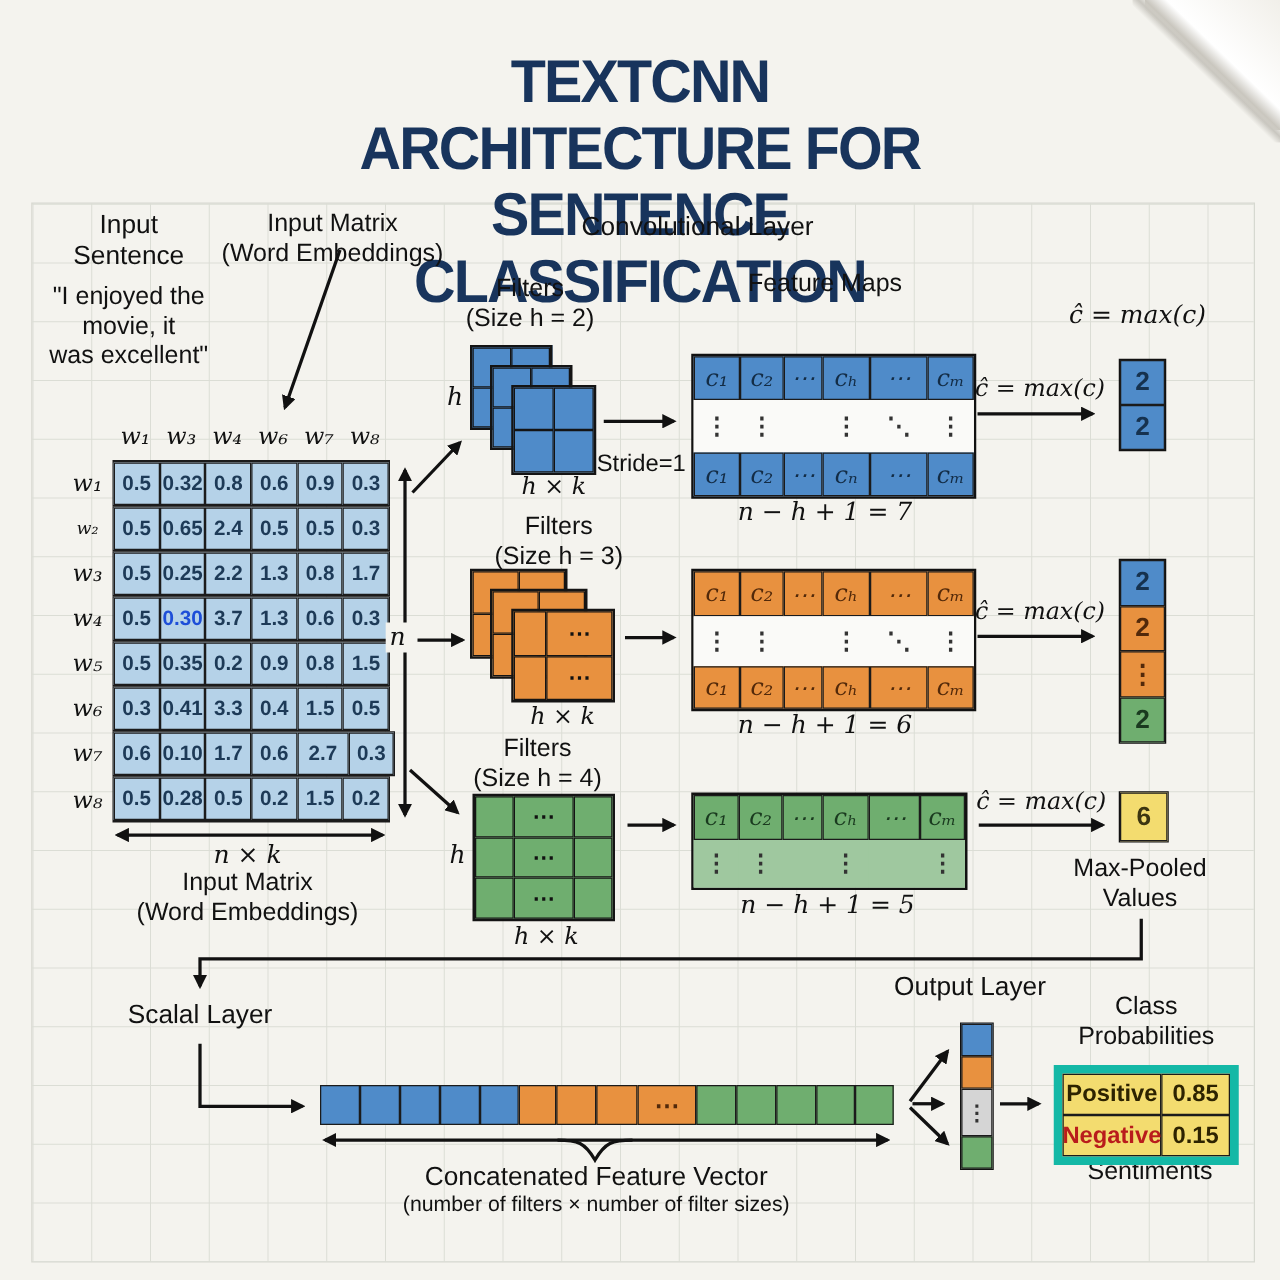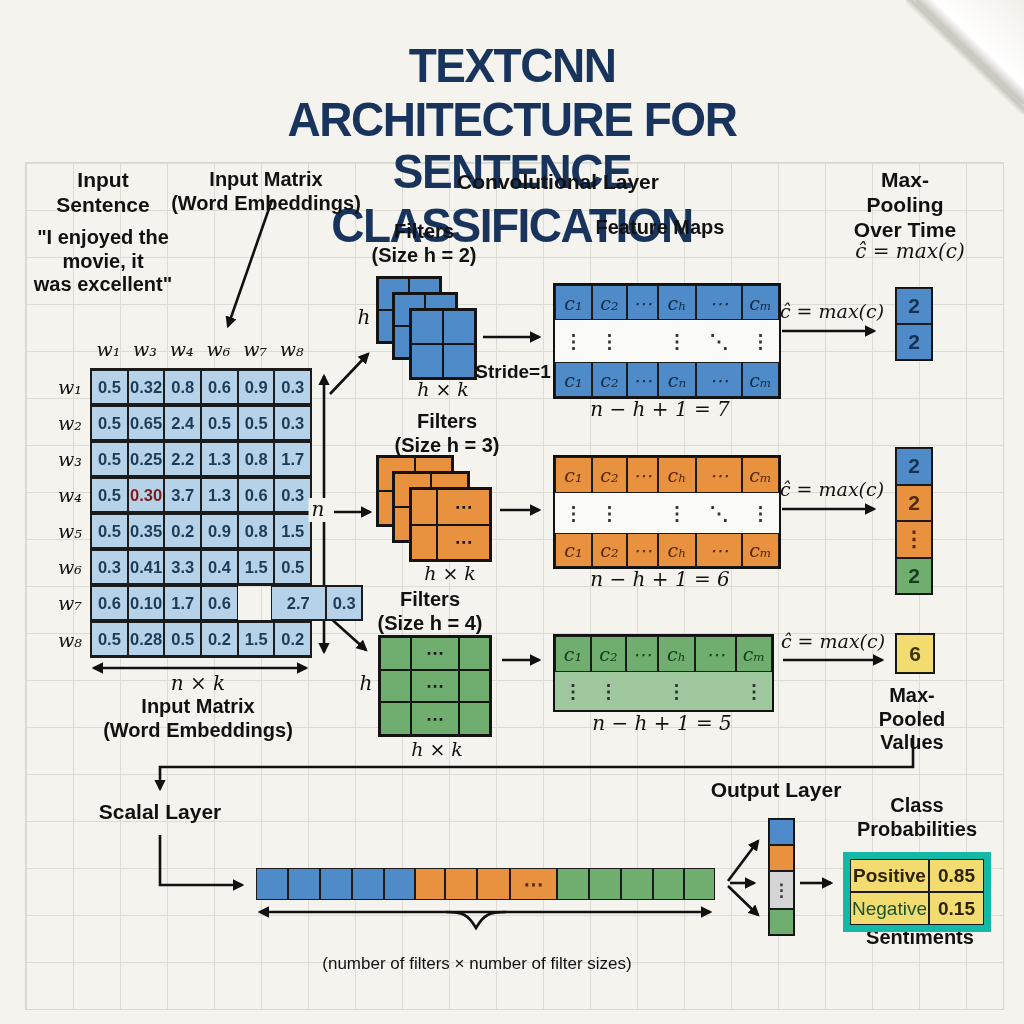--- a/index.html
+++ b/index.html
@@ -9,21 +9,21 @@
            background-image:linear-gradient(to right,#dbddd5 1px,transparent 1px),
                             linear-gradient(to bottom,#dbddd5 1px,transparent 1px);
            background-size:47px 47px;border:1px solid #d6d8d0;}
   .page-curl{position:absolute;top:0;right:0;width:108px;height:104px;
            background:linear-gradient(to top right,rgba(0,0,0,0) 46%,#c9c6be 50%,#ffffff 58%,#f1efe9 100%);}
   .curl-shadow{position:absolute;top:0;right:0;width:118px;height:114px;
            background:linear-gradient(to top right,rgba(0,0,0,0) 48%,rgba(120,115,105,.35) 52%,rgba(0,0,0,0) 56%);}
   svg.overlay{position:absolute;left:0;top:0;z-index:3;pointer-events:none;}
   .txt{position:absolute;transform:translateX(-50%);text-align:center;white-space:pre-line;
        line-height:1.18;z-index:4;}
-  .bold{font-weight:700;}
+  .bold{font-weight:400;}
   .math{font-family:"DejaVu Serif",serif;font-style:italic;font-weight:500;}
   .title{font-size:46px;font-weight:800;letter-spacing:-1.5px;color:#18345c;line-height:1.1;
          transform:translateX(-50%) scaleY(1.05);}
   .cellbox{position:absolute;z-index:4;}
   .cell{border:1px solid #1b1b1b;display:flex;align-items:center;justify-content:center;box-sizing:border-box;}
   .c-lblue{background:#b5d2e8;} .c-blue{background:#4f8bc9;} .c-orange{background:#e8913f;}
   .c-green{background:#6fae6f;} .c-lgreen{background:#9fc89f;} .c-yellow{background:#f3dc6f;}
   .c-gray{background:#d5d5d5;} .c-white{background:#fafaf8;}
   .filter-sq{position:absolute;display:grid;border:2px solid #141414;box-sizing:border-box;z-index:4;}
   .filter-sq>div{border:1px solid #141414;display:flex;align-items:center;justify-content:center;
@@ -71,22 +71,20 @@
   </svg>
 
   <div class="txt title" style="left:512px;top:44px;">TEXTCNN ARCHITECTURE FOR
 SENTENCE CLASSIFICATION</div>
 
   <div class="txt bold" style="left:103px;top:168px;font-size:21px;">Input
 Sentence</div>
   <div class="txt bold" style="left:266px;top:168px;font-size:20px;">Input Matrix
 (Word Embeddings)</div>
   <div class="txt bold" style="left:558px;top:170px;font-size:21px;">Convolutional Layer</div>
-  <div class="txt bold" style="left:905px;top:168px;font-size:21px;">Max-Pooling
-Over Time</div>
   <div class="txt bold" style="left:103px;top:226px;font-size:20px;">"I enjoyed the
 movie, it
 was excellent"</div>
 
   <div class="txt bold" style="left:660px;top:216px;font-size:20px;">Feature Maps</div>
   <div class="txt math" style="left:910px;top:240px;font-size:20px;">ĉ = max(c)</div>
 
   <div class="txt bold" style="left:424px;top:220px;font-size:20px;">Filters
 (Size h = 2)</div>
   <div class="txt math" style="left:364px;top:306px;font-size:20px;">h</div>
@@ -112,20 +110,21 @@
   <div class="txt math" style="left:198px;top:672px;font-size:20px;">n × k</div>
   <div class="txt bold" style="left:198px;top:695px;font-size:20px;">Input Matrix
 (Word Embeddings)</div>
 
   <div class="txt bold" style="left:912px;top:684px;font-size:20px;">Max-Pooled
 Values</div>
   <div class="txt bold" style="left:160px;top:800px;font-size:21px;">Scalal Layer</div>
   <div class="txt bold" style="left:776px;top:778px;font-size:21px;">Output Layer</div>
   <div class="txt bold" style="left:917px;top:794px;font-size:20px;">Class
 Probabilities</div>
+  <div class="txt bold" style="left:477px;top:930px;font-size:21px;">Concatenated Feature Vector</div>
   <div class="txt" style="left:477px;top:954px;font-size:17px;">(number of filters × number of filter sizes)</div>
   <div class="txt bold" style="left:920px;top:926px;font-size:20px;">Sentiments</div>
 
   <div class="filter-sq c-blue" style="left:376px;top:276px;width:66px;height:68px;grid-template:1fr 1fr / 1fr 1fr;">
     <div class="c-blue"></div>
       <div class="c-blue"></div>
       <div class="c-blue"></div>
       <div class="c-blue"></div>
   </div>
   <div class="filter-sq" style="left:392px;top:292px;width:66px;height:68px;grid-template:1fr 1fr / 1fr 1fr;">
@@ -187,21 +186,21 @@
           <div style="display: flex; border-width: 2px 1px 1px; border-style: solid; border-color: rgb(27, 27, 27); border-image: initial;">
             <div class="cell c-lblue" style="width: 36.7px; height: 34px; font-size: 16.5px; font-weight: 700; color: rgb(29, 58, 87);">0.5</div>
             <div class="cell c-lblue" style="width: 36.7px; height: 34px; font-size: 16.5px; font-weight: 700; color: rgb(29, 58, 87);">0.32</div>
             <div class="cell c-lblue" style="width: 36.7px; height: 34px; font-size: 16.5px; font-weight: 700; color: rgb(29, 58, 87);">0.8</div>
             <div class="cell c-lblue" style="width: 36.7px; height: 34px; font-size: 16.5px; font-weight: 700; color: rgb(29, 58, 87);">0.6</div>
             <div class="cell c-lblue" style="width: 36.7px; height: 34px; font-size: 16.5px; font-weight: 700; color: rgb(29, 58, 87);">0.9</div>
             <div class="cell c-lblue" style="width: 36.7px; height: 34px; font-size: 16.5px; font-weight: 700; color: rgb(29, 58, 87);">0.3</div>
           </div>
         </div>
         <div style="display: flex; align-items: center;">
-          <div class="math" style="width: 40px; text-align: center; font-size: 19px;">w₂</div>
+          <div class="math" style="width: 40px; text-align: center; font-size: 14px;">w₂</div>
           <div style="display: flex; border: 1px solid rgb(27, 27, 27);">
             <div class="cell c-lblue" style="width: 36.7px; height: 34px; font-size: 16.5px; font-weight: 700; color: rgb(29, 58, 87);">0.5</div>
             <div class="cell c-lblue" style="width: 36.7px; height: 34px; font-size: 16.5px; font-weight: 700; color: rgb(29, 58, 87);">0.65</div>
             <div class="cell c-lblue" style="width: 36.7px; height: 34px; font-size: 16.5px; font-weight: 700; color: rgb(29, 58, 87);">2.4</div>
             <div class="cell c-lblue" style="width: 36.7px; height: 34px; font-size: 16.5px; font-weight: 700; color: rgb(29, 58, 87);">0.5</div>
             <div class="cell c-lblue" style="width: 36.7px; height: 34px; font-size: 16.5px; font-weight: 700; color: rgb(29, 58, 87);">0.5</div>
             <div class="cell c-lblue" style="width: 36.7px; height: 34px; font-size: 16.5px; font-weight: 700; color: rgb(29, 58, 87);">0.3</div>
           </div>
         </div>
         <div style="display: flex; align-items: center;">
@@ -212,21 +211,21 @@
             <div class="cell c-lblue" style="width: 36.7px; height: 34px; font-size: 16.5px; font-weight: 700; color: rgb(29, 58, 87);">2.2</div>
             <div class="cell c-lblue" style="width: 36.7px; height: 34px; font-size: 16.5px; font-weight: 700; color: rgb(29, 58, 87);">1.3</div>
             <div class="cell c-lblue" style="width: 36.7px; height: 34px; font-size: 16.5px; font-weight: 700; color: rgb(29, 58, 87);">0.8</div>
             <div class="cell c-lblue" style="width: 36.7px; height: 34px; font-size: 16.5px; font-weight: 700; color: rgb(29, 58, 87);">1.7</div>
           </div>
         </div>
         <div style="display: flex; align-items: center;">
           <div class="math" style="width: 40px; text-align: center; font-size: 19px;">w₄</div>
           <div style="display: flex; border: 1px solid rgb(27, 27, 27);">
             <div class="cell c-lblue" style="width: 36.7px; height: 34px; font-size: 16.5px; font-weight: 700; color: rgb(29, 58, 87);">0.5</div>
-            <div class="cell c-lblue" style="width: 36.7px; height: 34px; font-size: 16.5px; font-weight: 700; color: #7f1d1d;">0.30</div>
+            <div class="cell c-lblue" style="width: 36.7px; height: 34px; font-size: 16.5px; font-weight: 700; color: #1d4ed8;">0.30</div>
             <div class="cell c-lblue" style="width: 36.7px; height: 34px; font-size: 16.5px; font-weight: 700; color: rgb(29, 58, 87);">3.7</div>
             <div class="cell c-lblue" style="width: 36.7px; height: 34px; font-size: 16.5px; font-weight: 700; color: rgb(29, 58, 87);">1.3</div>
             <div class="cell c-lblue" style="width: 36.7px; height: 34px; font-size: 16.5px; font-weight: 700; color: rgb(29, 58, 87);">0.6</div>
             <div class="cell c-lblue" style="width: 36.7px; height: 34px; font-size: 16.5px; font-weight: 700; color: rgb(29, 58, 87);">0.3</div>
           </div>
         </div>
         <div style="display: flex; align-items: center;">
           <div class="math" style="width: 40px; text-align: center; font-size: 19px;">w₅</div>
           <div style="display: flex; border: 1px solid rgb(27, 27, 27);">
             <div class="cell c-lblue" style="width: 36.7px; height: 34px; font-size: 16.5px; font-weight: 700; color: rgb(29, 58, 87);">0.5</div>
@@ -248,21 +247,21 @@
             <div class="cell c-lblue" style="width: 36.7px; height: 34px; font-size: 16.5px; font-weight: 700; color: rgb(29, 58, 87);">0.5</div>
           </div>
         </div>
         <div style="display: flex; align-items: center;">
           <div class="math" style="width: 40px; text-align: center; font-size: 19px;">w₇</div>
           <div style="display: flex; border: 1px solid rgb(27, 27, 27);">
             <div class="cell c-lblue" style="width: 36.7px; height: 34px; font-size: 16.5px; font-weight: 700; color: rgb(29, 58, 87);">0.6</div>
             <div class="cell c-lblue" style="width: 36.7px; height: 34px; font-size: 16.5px; font-weight: 700; color: rgb(29, 58, 87);">0.10</div>
             <div class="cell c-lblue" style="width: 36.7px; height: 34px; font-size: 16.5px; font-weight: 700; color: rgb(29, 58, 87);">1.7</div>
             <div class="cell c-lblue" style="width: 36.7px; height: 34px; font-size: 16.5px; font-weight: 700; color: rgb(29, 58, 87);">0.6</div>
-            <div class="cell c-lblue" style="width: 55px; height: 34px; font-size: 16.5px; font-weight: 700; color: rgb(29, 58, 87); margin-left: 33px;">2.7</div>
+            <div class="cell c-lblue" style="width: 41px; height: 34px; font-size: 16.5px; font-weight: 700; color: rgb(29, 58, 87);">2.7</div>
             <div class="cell c-lblue" style="width: 36.7px; height: 34px; font-size: 16.5px; font-weight: 700; color: rgb(29, 58, 87);">0.3</div>
           </div>
         </div>
         <div style="display: flex; align-items: center;">
           <div class="math" style="width: 40px; text-align: center; font-size: 19px;">w₈</div>
           <div style="display: flex; border-width: 1px 1px 2px; border-style: solid; border-color: rgb(27, 27, 27); border-image: initial;">
             <div class="cell c-lblue" style="width: 36.7px; height: 34px; font-size: 16.5px; font-weight: 700; color: rgb(29, 58, 87);">0.5</div>
             <div class="cell c-lblue" style="width: 36.7px; height: 34px; font-size: 16.5px; font-weight: 700; color: rgb(29, 58, 87);">0.28</div>
             <div class="cell c-lblue" style="width: 36.7px; height: 34px; font-size: 16.5px; font-weight: 700; color: rgb(29, 58, 87);">0.5</div>
             <div class="cell c-lblue" style="width: 36.7px; height: 34px; font-size: 16.5px; font-weight: 700; color: rgb(29, 58, 87);">0.2</div>
@@ -376,17 +375,17 @@
       <div class="cell c-orange" style="width: 25px; height: 26px; font-size: 17px; font-weight: 700; color: rgb(51, 51, 51);"></div>
       <div class="cell c-gray" style="width: 25px; height: 38px; font-size: 17px; font-weight: 700; color: rgb(51, 51, 51);">⋮</div>
       <div class="cell c-green" style="width: 25px; height: 26px; font-size: 17px; font-weight: 700; color: rgb(51, 51, 51);"></div>
     </div>
   <div id="classtable" class="cellbox" style="left:843px;top:852px;border:7px solid #14b8a6;">
       <div style="display: flex;">
         <div class="cell c-yellow" style="width: 79px; height: 33px; font-size: 19px; font-weight: 700; color: rgb(45, 35, 0);">Positive</div>
         <div class="cell c-yellow" style="width: 55px; height: 33px; font-size: 19px; font-weight: 700; color: rgb(45, 35, 0);">0.85</div>
       </div>
       <div style="display: flex;">
-        <div class="cell c-yellow" style="width: 79px; height: 33px; font-size: 19px; font-weight: 400; color: #14532d;">Negative</div>
+        <div class="cell c-yellow" style="width: 79px; height: 33px; font-size: 19px; font-weight: 700; color: #b91c1c;">Negative</div>
         <div class="cell c-yellow" style="width: 55px; height: 33px; font-size: 19px; font-weight: 700; color: rgb(45, 35, 0);">0.15</div>
       </div>
     </div>
 </div>
 
 </body></html>

